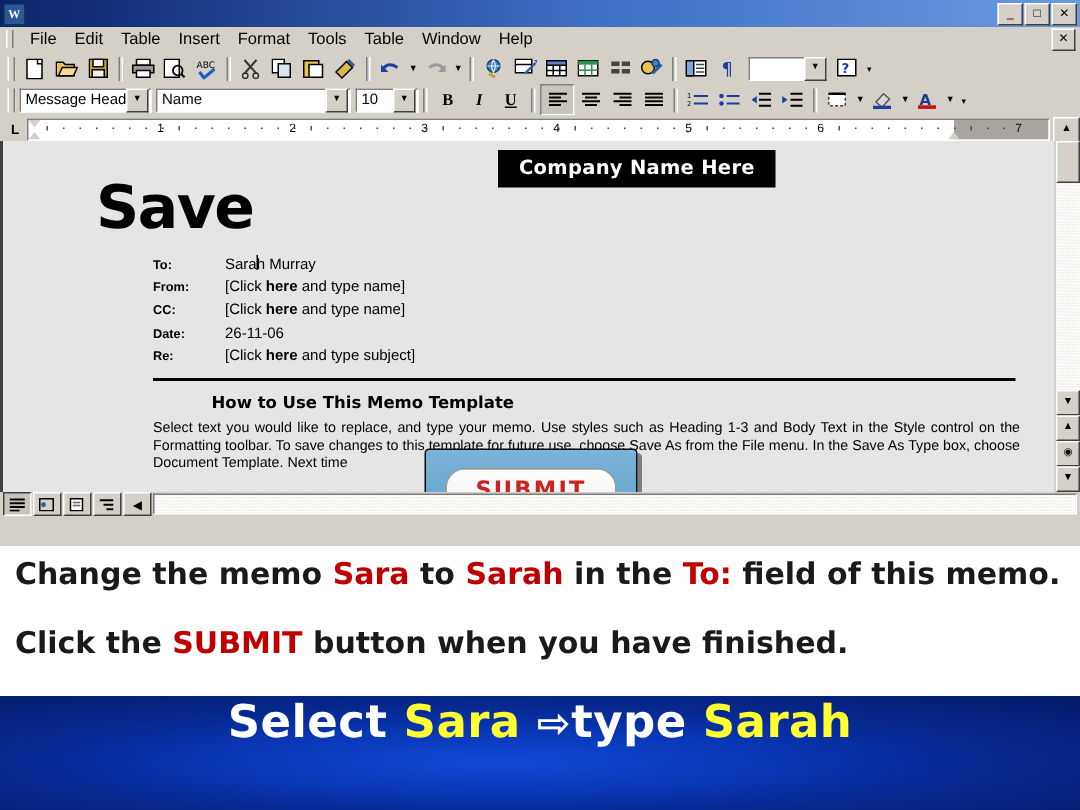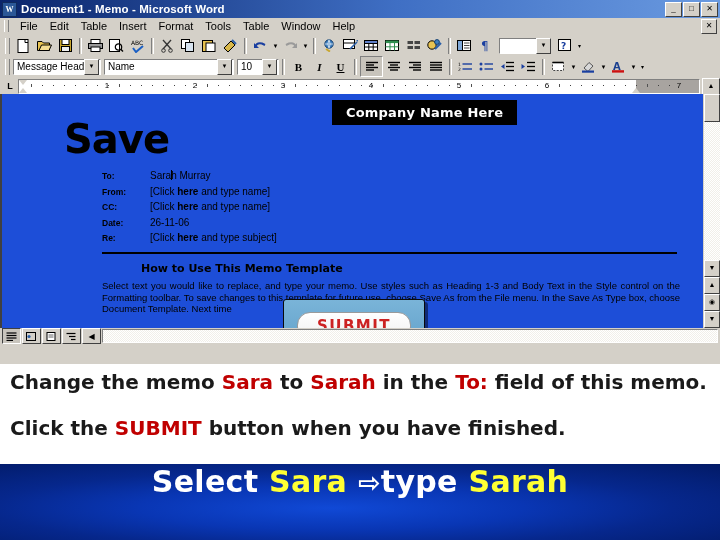--- a/index.html
+++ b/index.html
@@ -56,21 +56,21 @@
   .rnum{position:absolute;top:1px;font-size:8px;color:#000;transform:translateX(-50%);}
   .rdot{position:absolute;top:5px;width:1px;height:1px;background:#404040;}
   .rtick{position:absolute;top:4px;width:1px;height:3px;background:#505050;}
   .indent-top{position:absolute;left:0;top:0;width:0;height:0;border-left:4px solid transparent;
     border-right:4px solid transparent;border-top:5px solid #d4d0c8;}
   .indent-bot{position:absolute;left:0;bottom:0;width:0;height:0;border-left:4px solid transparent;
     border-right:4px solid transparent;border-bottom:5px solid #d4d0c8;}
 
   
   .docarea{position:relative;height:234px;background:#808080;display:flex;}
-  .page{flex:1;background:#1d4ed8;position:relative;overflow:hidden;border-left:2px solid #404040;}
+  .page{flex:1;background:#e5e5e5;position:relative;overflow:hidden;border-left:2px solid #404040;}
   .vscroll{width:16px;background:#d4d0c8;display:flex;flex-direction:column;flex:none;border-left:1px solid #d4d0c8;}
   .sc-btn{height:15px;background:#d4d0c8;border:1px solid;border-color:#ffffff #404040 #404040 #ffffff;
     font-size:7px;line-height:13px;text-align:center;flex:none;color:#000;}
   .sc-track{flex:1;background:repeating-conic-gradient(#f1efe9 0% 25%, #ffffff 0% 50%) 0 0/2px 2px;}
   .sc-thumb{height:26px;background:#d4d0c8;border:1px solid;border-color:#ffffff #404040 #404040 #ffffff;}
 
   
   .hbar{height:16px;background:#d4d0c8;display:flex;align-items:center;padding-left:2px;}
   .view-btn{width:17px;height:14px;background:#d4d0c8;border:1px solid;
     border-color:#ffffff #404040 #404040 #ffffff;margin-right:1px;display:flex;align-items:center;
@@ -126,21 +126,20 @@
 </style>
 </head>
 <body>
 
 <div class="app">
 
   <div class="word-window">
 
     <div class="titlebar">
       <div class="word-icon">W</div>
-      <div class="title-text">Document1 - Memo - Microsoft Word</div>
       <div class="title-btns">
         <div class="tbtn">_</div>
         <div class="tbtn">□</div>
         <div class="tbtn">✕</div>
       </div>
     </div>
 
     <div class="menubar">
       <div class="grip"></div>
       <div class="menu-item">File</div>

